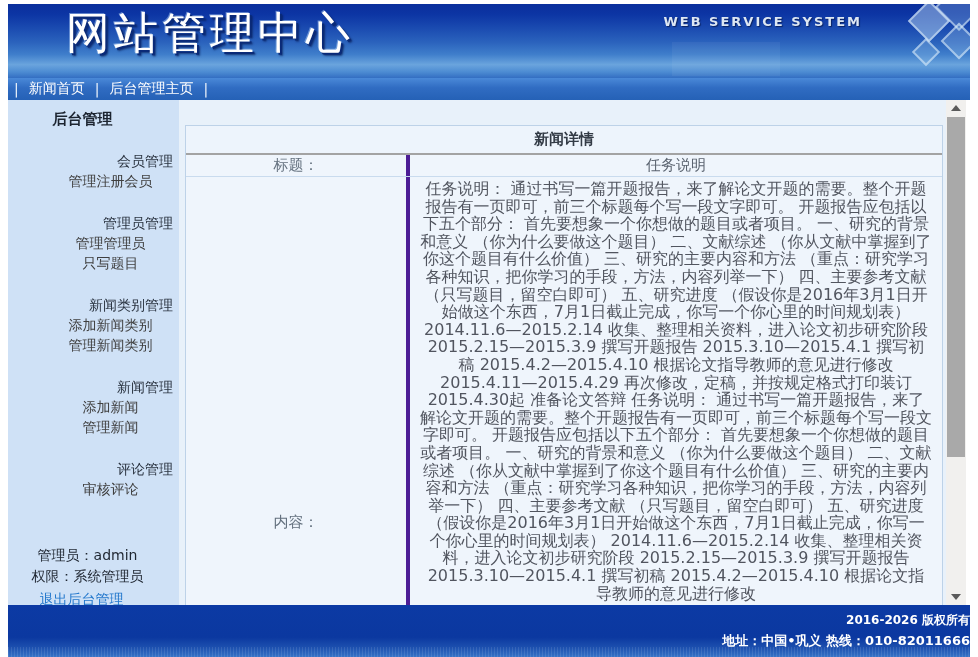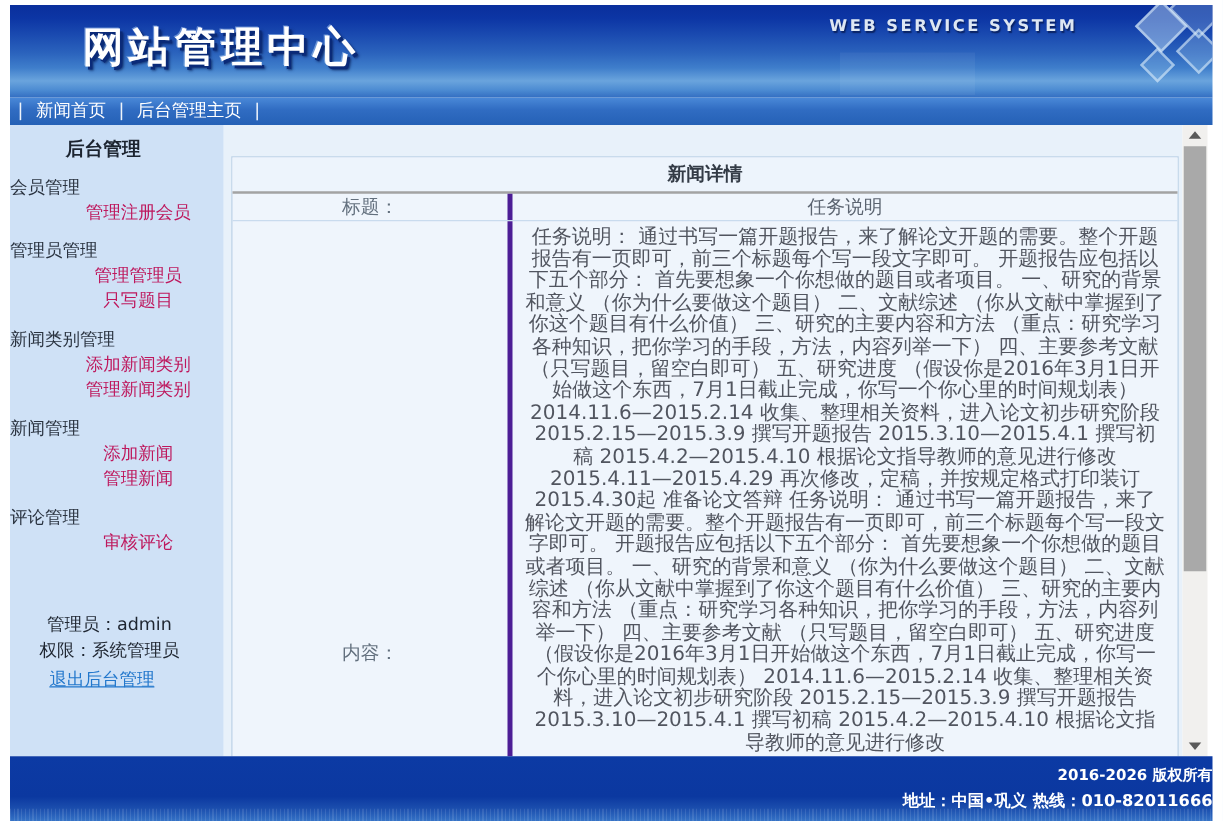--- a/index.html
+++ b/index.html
@@ -6,22 +6,22 @@
   html,body { background:#ffffff; font-family:"DejaVu Sans","Liberation Sans",sans-serif; }
   body { width:978px; height:657px; overflow:hidden; }
   .page { position:relative; width:962px; margin:4px 8px 0 8px; }
 
   
   .header {
     position:relative; height:74px; overflow:hidden;
     background:linear-gradient(180deg,#0a2f9c 0%,#0c35a4 14%,#1a4ab0 32%,#2b63bd 52%,#3f7ecb 68%,#6aa4dd 82%,#4c8bd2 92%,#336ec2 100%);
   }
   .logo {
-    position:absolute; left:58px; top:12px;
-    font-size:33px; font-weight:bold; letter-spacing:4px; color:#ffffff;
+    position:absolute; left:58px; top:0;
+    font-size:44px; font-weight:normal; letter-spacing:4px; color:#ffffff;
     text-shadow:2px 2px 0 #0a2a78, 3px 3px 2px rgba(5,25,80,.7), -1px -1px 0 rgba(180,210,245,.5);
   }
   .slogan {
     position:absolute; right:108px; top:10px;
     font-size:13px; font-weight:bold; letter-spacing:2px; color:#dde7f3;
     text-shadow:1px 1px 1px rgba(8,30,90,.9);
   }
   .slogan-panel { position:absolute; right:190px; top:38px; width:108px; height:34px; background:rgba(255,255,255,.05); }
   .deco { position:absolute; right:0; top:0; width:95px; height:70px; overflow:hidden; }
   .deco i { position:absolute; display:block; border:2px solid rgba(225,240,252,.55); background:rgba(170,210,240,.28); transform:rotate(45deg); }
@@ -38,22 +38,22 @@
   }
   .nav .sep { margin:0 10px; color:#eef4fb; }
   .nav .sep:first-child { margin-left:6px; }
   .nav-link { color:#ffffff; text-decoration:none; cursor:pointer; }
 
   
   .body-row { display:flex; height:505px; }
 
   .sidebar { width:171px; background:#cfe1f6; padding-top:10px; font-size:14px; overflow:hidden; }
   .side-title { text-align:center; padding-right:22px; font-size:15px; font-weight:bold; color:#1c2430; margin-bottom:8px; }
-  .side-heading { text-align:left; padding-right:6px; color:#2a3340; line-height:20px; margin-top:11px; }
-  .side-link { display:block; text-align:center; padding-left:34px; color:#be185d; line-height:20px; text-decoration:none; cursor:pointer; }
+  .side-heading { text-align:right; padding-right:6px; color:#2a3340; line-height:20px; margin-top:22px; }
+  .side-link { display:block; text-align:center; padding-left:34px; color:#404040; line-height:20px; text-decoration:none; cursor:pointer; }
   .admin-box { margin-top:46px; text-align:center; padding-right:12px; color:#1e2530; line-height:21px; }
   .logout-link { display:block; margin-top:2px; color:#2277cc; text-decoration:underline; cursor:pointer; padding-right:12px; text-align:center; }
 
   .content { flex:1; background:#e8f1fa; overflow:hidden; padding:25px 3px 0 6px; }
   .detail-table { border:1px solid #bdd2e8; background:#eff5fc; }
   .t-header { height:29px; border-bottom:2px solid #a3a3a3; display:flex; align-items:center; justify-content:center;
               font-weight:bold; font-size:15px; color:#333b46; background:#edf4fc; }
   .t-row { display:flex; border-bottom:1px solid #c9dbee; }
   .t-row:last-child { border-bottom:none; }
   .t-label { width:224px; border-right:4px solid #4c1d95; display:flex; align-items:center; justify-content:center;

